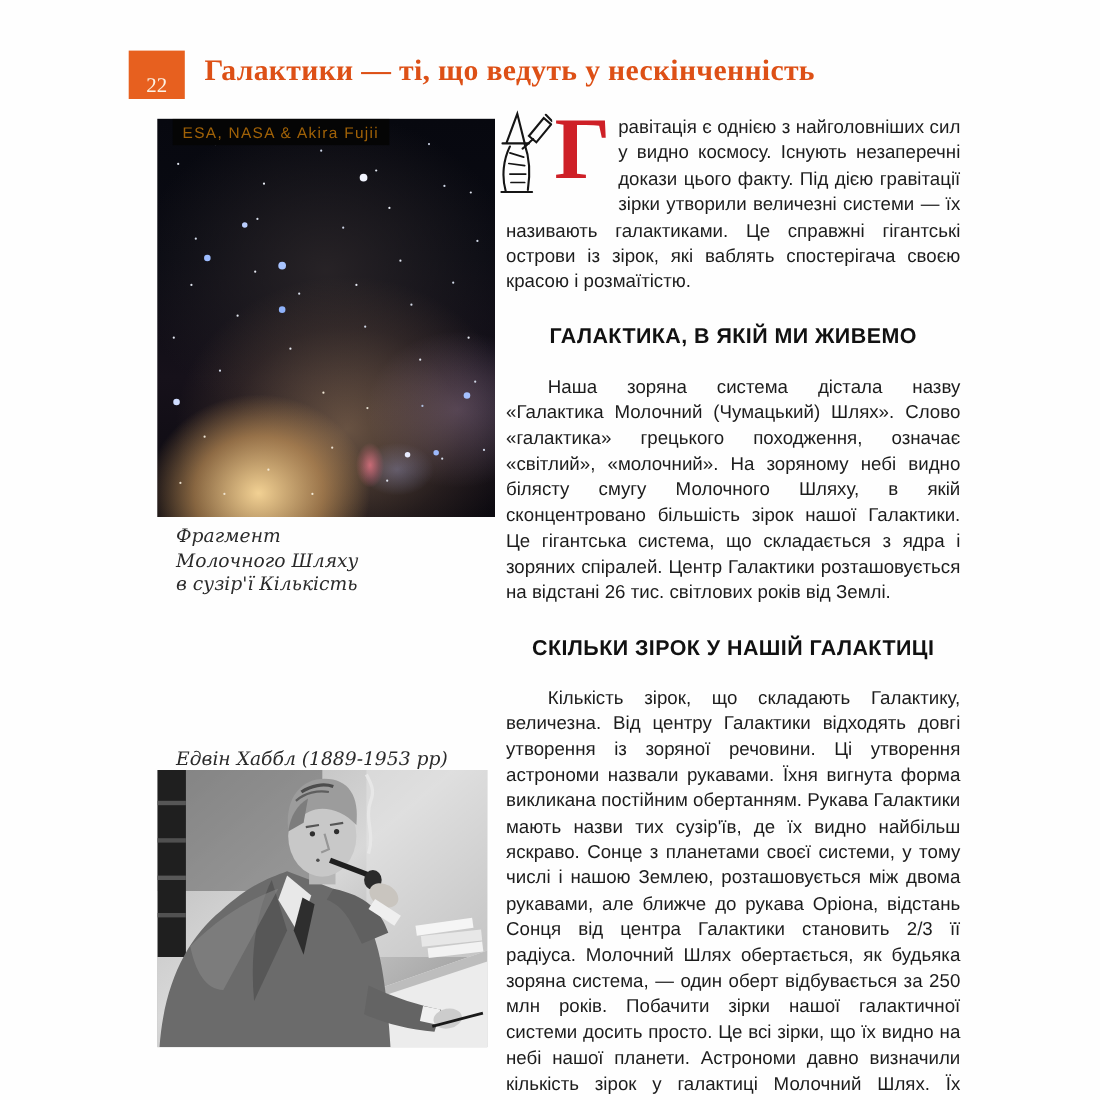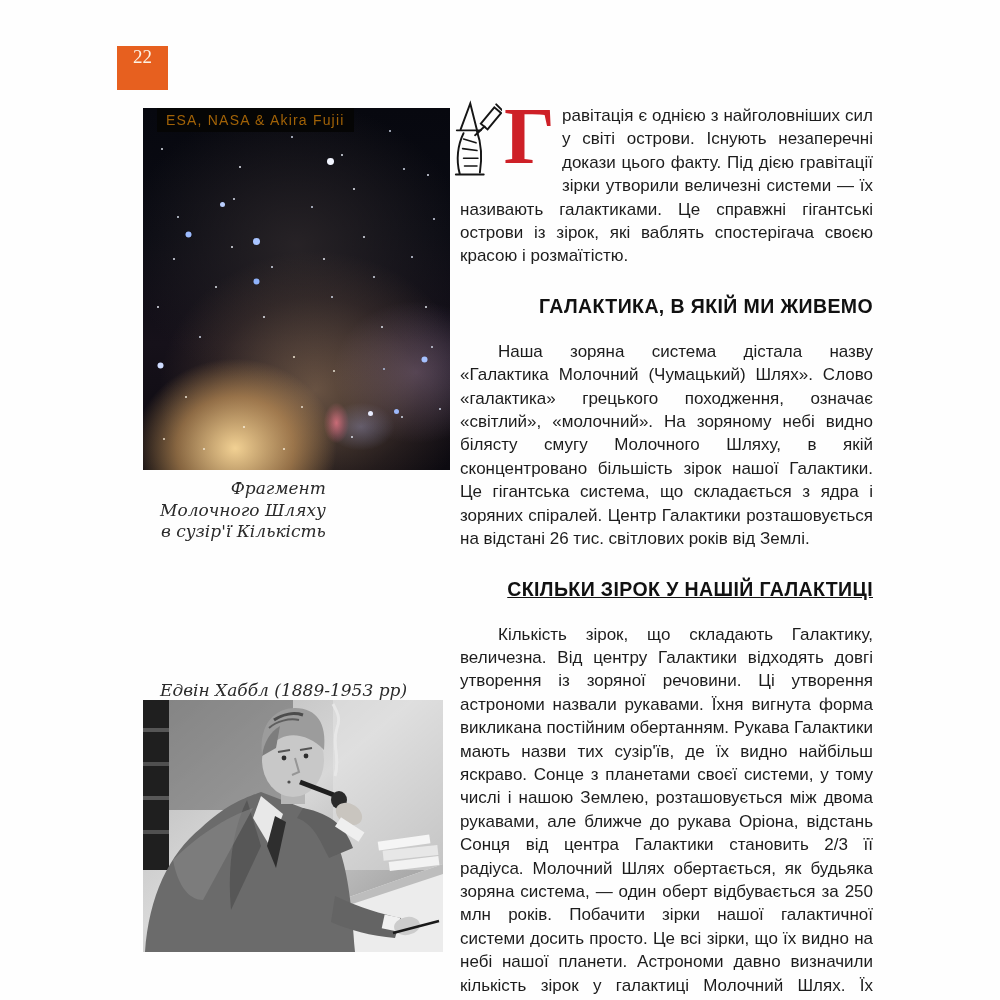--- a/index.html
+++ b/index.html
@@ -4,21 +4,21 @@
 <style>
   html,body{margin:0;padding:0;background:#ffffff;}
   .page{
     position:relative;width:1000px;height:1000px;background:#fefefe;
     font-family:"Liberation Sans",sans-serif;color:#1b1b1b;overflow:hidden;
   }
 
   
   .pagenum{
     position:absolute;left:117px;top:46px;width:51px;height:44px;
-    background:#e7601f;color:#fdf2e4;display:flex;align-items:flex-start;justify-content:center;
+    background:#e7601f;color:#fdf2e4;display:flex;align-items:flex-end;justify-content:center;
     font-family:"Liberation Serif",serif;font-size:19px;
   }
   .title{
     position:absolute;left:186px;top:49px;
     font-family:"Liberation Serif",serif;font-weight:bold;font-size:27px;
     color:#dd5016;letter-spacing:.3px;white-space:nowrap;
   }
 
   
   .photo1{
@@ -50,21 +50,21 @@
       140px 340px 0 #f4ead6, 60px 340px 0 #efe4cf, 20px 330px 0 #e8ddca, 296px 300px 0 #cfd7e8;
   }
   .stars-b{position:absolute;left:0;top:0;width:3px;height:3px;border-radius:50%;background:transparent;
     box-shadow:
       44px 125px 0 1.5px #9dbcff, 112px 132px 0 2px #a8c4ff, 112px 172px 0 1.5px #8fb2fa,
       78px 95px 0 1px #b9cdfc, 186px 52px 0 2px #f2f5ff, 280px 250px 0 1.5px #a5c1ff,
       252px 302px 0 1px #9db9fb, 16px 256px 0 1.5px #cfdcff, 226px 304px 0 1px #e8ecff;
   }
 
   
-  .cap{position:absolute;font-family:"DejaVu Serif",serif;font-style:italic;font-size:17px;line-height:21.5px;color:#2a2a2a;text-align:right;}
+  .cap{position:absolute;font-family:"DejaVu Serif",serif;font-style:italic;font-size:17px;line-height:21.5px;color:#2a2a2a;}
   .cap1{left:160px;top:478px;}
   .cap2{left:160px;top:660px;margin-top:20px;}
 
   
   .photo2{position:absolute;left:143px;top:700px;width:300px;height:252px;overflow:hidden;background:#bdbdbd;}
   .photo2 svg{display:block;width:100%;height:100%;}
 
   
   .article{
     position:absolute;left:460px;top:104px;width:413px;
@@ -74,34 +74,35 @@
   .dropwrap{
     float:left;width:96px;height:70px;margin:0 6px 2px 0;position:relative;
   }
   .sketch{position:absolute;left:-8px;top:-4px;width:50px;height:78px;}
   .dropcap{
     position:absolute;left:44px;top:-6px;
     font-family:"Liberation Serif",serif;font-weight:bold;font-size:80px;line-height:76px;
     color:#ce2027;
   }
   .heading{
-    font-weight:bold;font-size:19.5px;text-align:right;letter-spacing:.4px;
+    font-weight:bold;font-size:19.5px;text-align:center;letter-spacing:.4px;
     color:#111;margin:26px 0 22px;line-height:24px;
   }
-  .heading2{text-decoration:underline;}
+  .heading2{}
   .indent{text-indent:38px;}
 </style>
 </head>
 <body>
 
 <div class="page">
 
   <div class="pagenum">
     <span>22</span>
   </div>
+  <div class="title">Галактики — ті, що ведуть у нескінченність</div>
 
   <div class="photo1">
     <div class="stars-w"></div>
     <div class="stars-b"></div>
     <div class="credit">ESA, NASA &amp; Akira Fujii</div>
   </div>
 
   <div class="cap cap1">
     <span style="display:block">Фрагмент</span>
     <span style="display:block">Молочного Шляху</span>
@@ -174,21 +175,21 @@
             <path d="M9,30 L19,3 L26,31" fill="#fdfdfd"></path>
             <line x1="5" y1="31" x2="30" y2="31"></line>
             <path d="M24,36 C28,33 31,29 34,27"></path>
             <path d="M8,76 C4,62 6,46 12,34"></path>
             <path d="M26,32 C31,46 31,62 29,75"></path>
             <path d="M12,40 L25,44 M11,50 L26,52 M12,60 L27,60 M13,68 L26,68" stroke-width="1.6"></path>
             <line x1="4" y1="77" x2="33" y2="77"></line>
           </g>
         </svg>
         <span class="dropcap">Г</span>
-      </span><span>равітація є однією з найголовніших сил у світі острови. Існують незаперечні докази цього факту. Під дією гравітації зірки утворили величезні системи — їх називають галактиками. Це справжні гігантські острови із зірок, які ваблять спостерігача своєю красою і розмаїтістю.</span>
+      </span><span>равітація є однією з найголовніших сил у видно космосу. Існують незаперечні докази цього факту. Під дією гравітації зірки утворили величезні системи — їх називають галактиками. Це справжні гігантські острови із зірок, які ваблять спостерігача своєю красою і розмаїтістю.</span>
     </p>
 
     <div class="heading">ГАЛАКТИКА, В ЯКІЙ МИ ЖИВЕМО</div>
     <p class="indent">Наша зоряна система дістала назву «Галактика Молочний (Чумацький) Шлях». Слово «галактика» грецького походження, означає «світлий», «молочний». На зоряному небі видно білясту смугу Молочного Шляху, в якій сконцентровано більшість зірок нашої Галактики. Це гігантська система, що складається з ядра і зоряних спіралей. Центр Галактики розташовується на відстані 26 тис. світлових років від Землі.</p>
 
     <div class="heading heading2">СКІЛЬКИ ЗІРОК У НАШІЙ ГАЛАКТИЦІ</div>
     <p class="indent">Кількість зірок, що складають Галактику, величезна. Від центру Галактики відходять довгі утворення із зоряної речовини. Ці утворення астрономи назвали рукавами. Їхня вигнута форма викликана постійним обертанням. Рукава Галактики мають назви тих сузір'їв, де їх видно найбільш яскраво. Сонце з планетами своєї системи, у тому числі і нашою Землею, розташовується між двома рукавами, але ближче до рукава Оріона, відстань Сонця від центра Галактики становить 2/3 її радіуса. Молочний Шлях обертається, як будьяка зоряна система, — один оберт відбувається за 250 млн років. Побачити зірки нашої галактичної системи досить просто. Це всі зірки, що їх видно на небі нашої планети. Астрономи давно визначили кількість зірок у галактиці Молочний Шлях. Їх чимало — понад 200 мільярдів.</p>
 
   </div>
 

